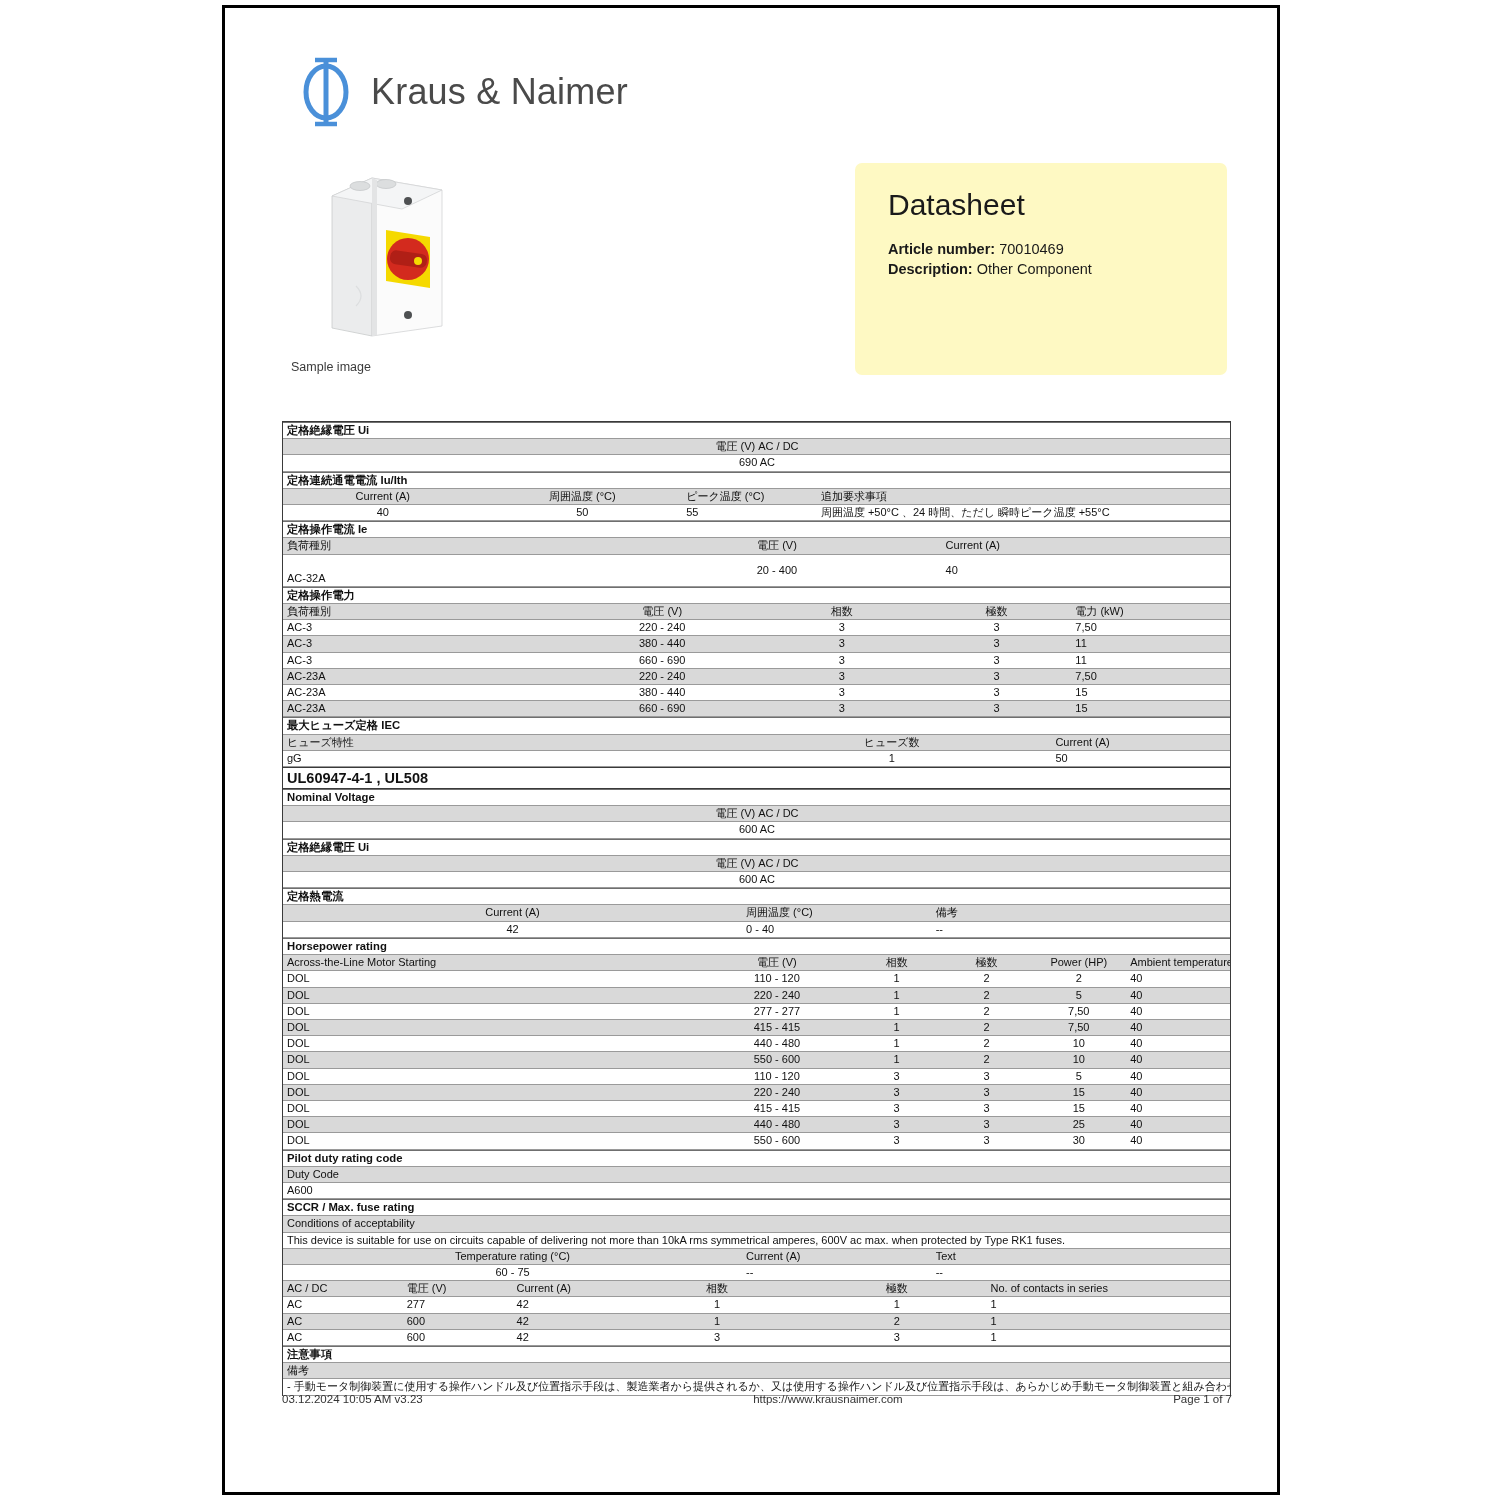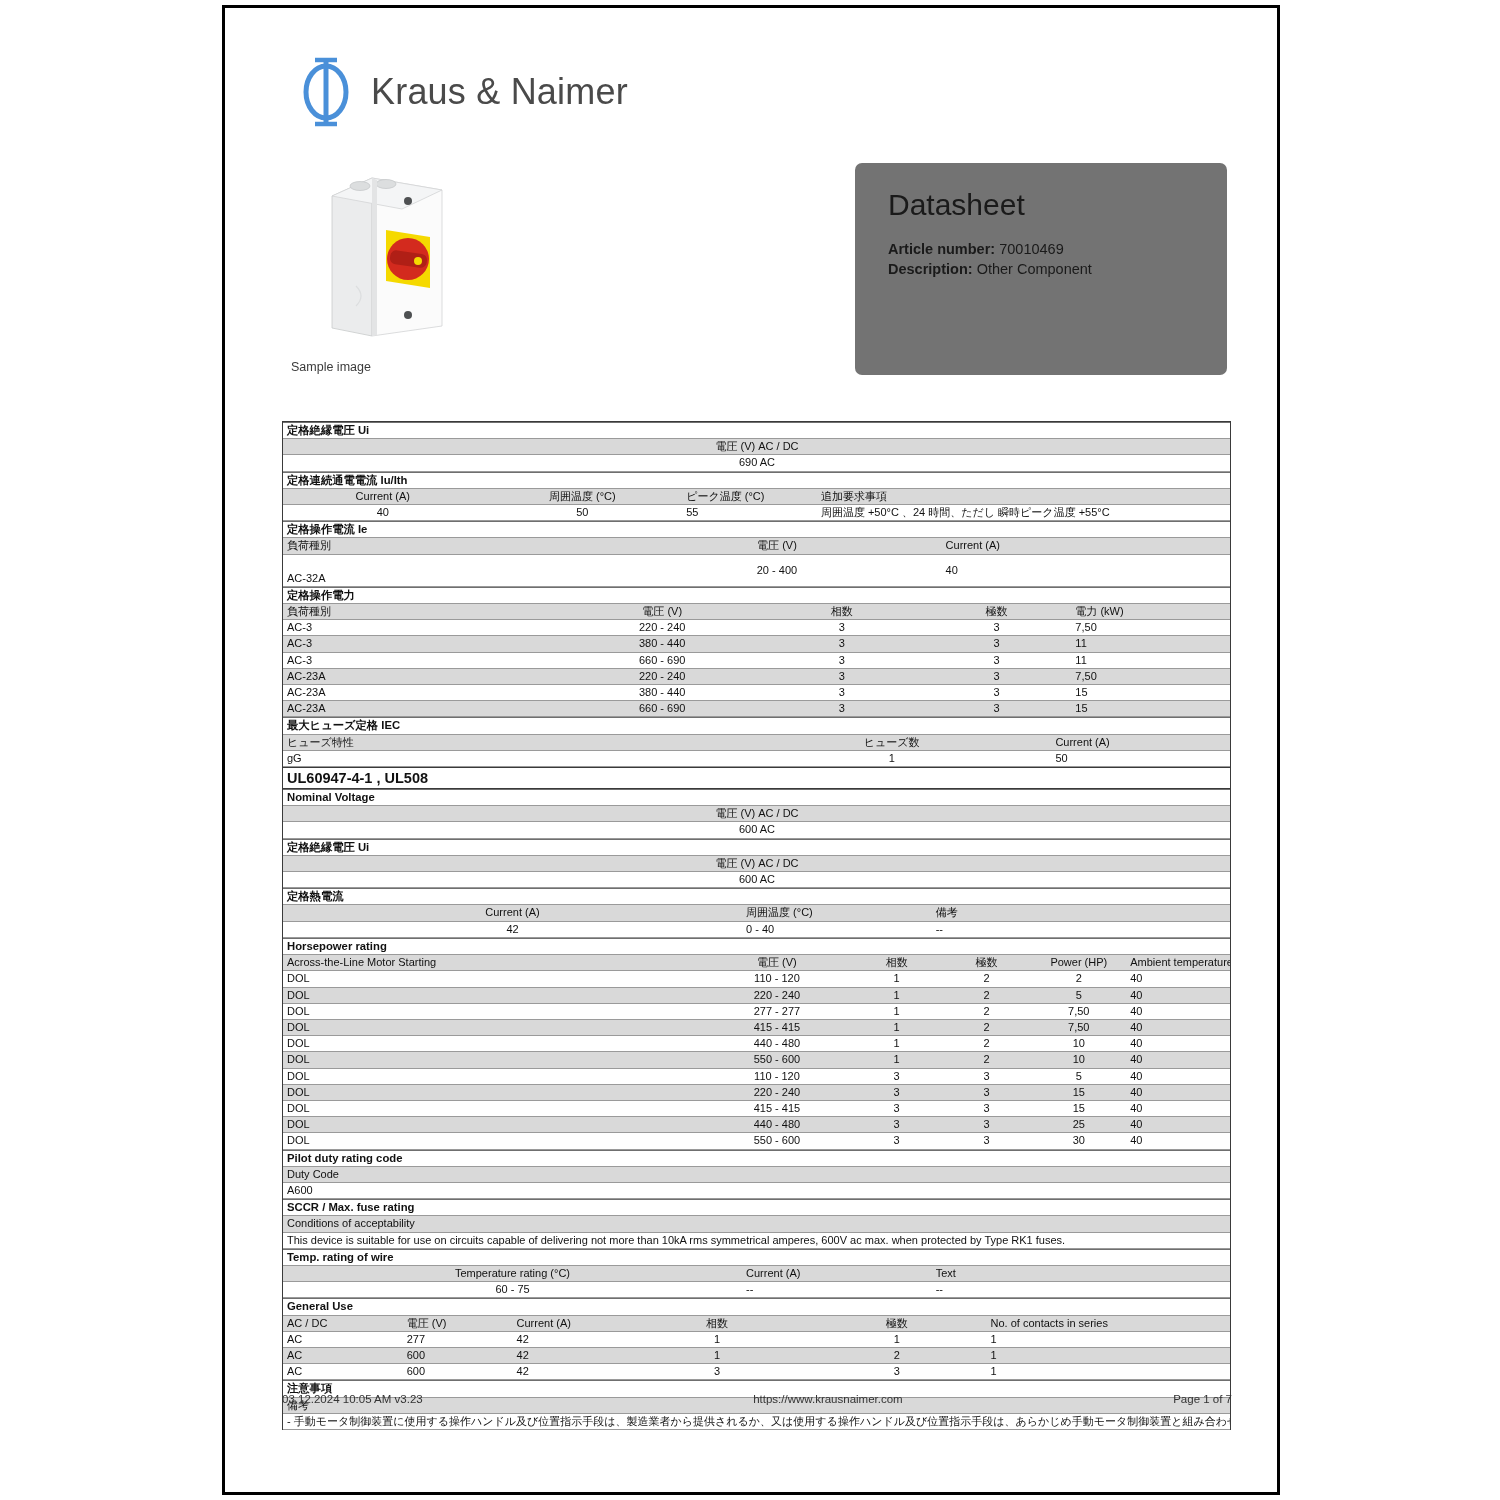--- a/index.html
+++ b/index.html
@@ -34,21 +34,21 @@
     width: 135px; height: 180px;
   }
   .sample-caption {
     position: absolute; left: 66px; top: 352px;
     font-size: 12.5px; color: #3b3b3b;
   }
 
   .ds-box {
     position: absolute; left: 630px; top: 155px;
     width: 372px; height: 212px;
-    background: #737373;
+    background: #fef9c3;
     border-radius: 7px;
   }
   .ds-title {
     position: absolute; left: 33px; top: 25px;
     font-size: 30px; color: #1a1a1a; font-weight: 400;
   }
   .ds-line {
     position: absolute; left: 33px;
     font-size: 14.5px; color: #1a1a1a; white-space: nowrap;
   }
@@ -418,35 +418,29 @@
       </div>
       <div class="row grp">
         <div class="c l" style="width: 949px;">SCCR / Max. fuse rating</div>
       </div>
       <div class="row shade">
         <div class="c l" style="width: 949px;">Conditions of acceptability</div>
       </div>
       <div class="row white">
         <div class="c l" style="width: 949px;">This device is suitable for use on circuits capable of delivering not more than 10kA rms symmetrical amperes, 600V ac max. when protected by Type RK1 fuses.</div>
       </div>
-      <div class="row grp">
-        <div class="c l" style="width: 949px;">Temp. rating of wire</div>
-      </div>
       <div class="row shade">
         <div class="c cen" style="width: 460px;">Temperature rating (°C)</div>
         <div class="c r" style="width: 190px;">Current (A)</div>
         <div class="c l" style="width: 299px;">Text</div>
       </div>
       <div class="row white">
         <div class="c cen" style="width: 460px;">60 - 75</div>
         <div class="c r" style="width: 190px;">--</div>
         <div class="c l" style="width: 299px;">--</div>
-      </div>
-      <div class="row grp">
-        <div class="c l" style="width: 949px;">General Use</div>
       </div>
       <div class="row shade">
         <div class="c l" style="width: 120px;">AC / DC</div>
         <div class="c r" style="width: 110px;">電圧 (V)</div>
         <div class="c r" style="width: 115px;">Current (A)</div>
         <div class="c cen" style="width: 180px;">相数</div>
         <div class="c cen" style="width: 180px;">極数</div>
         <div class="c r" style="width: 244px;">No. of contacts in series</div>
       </div>
       <div class="row white">

